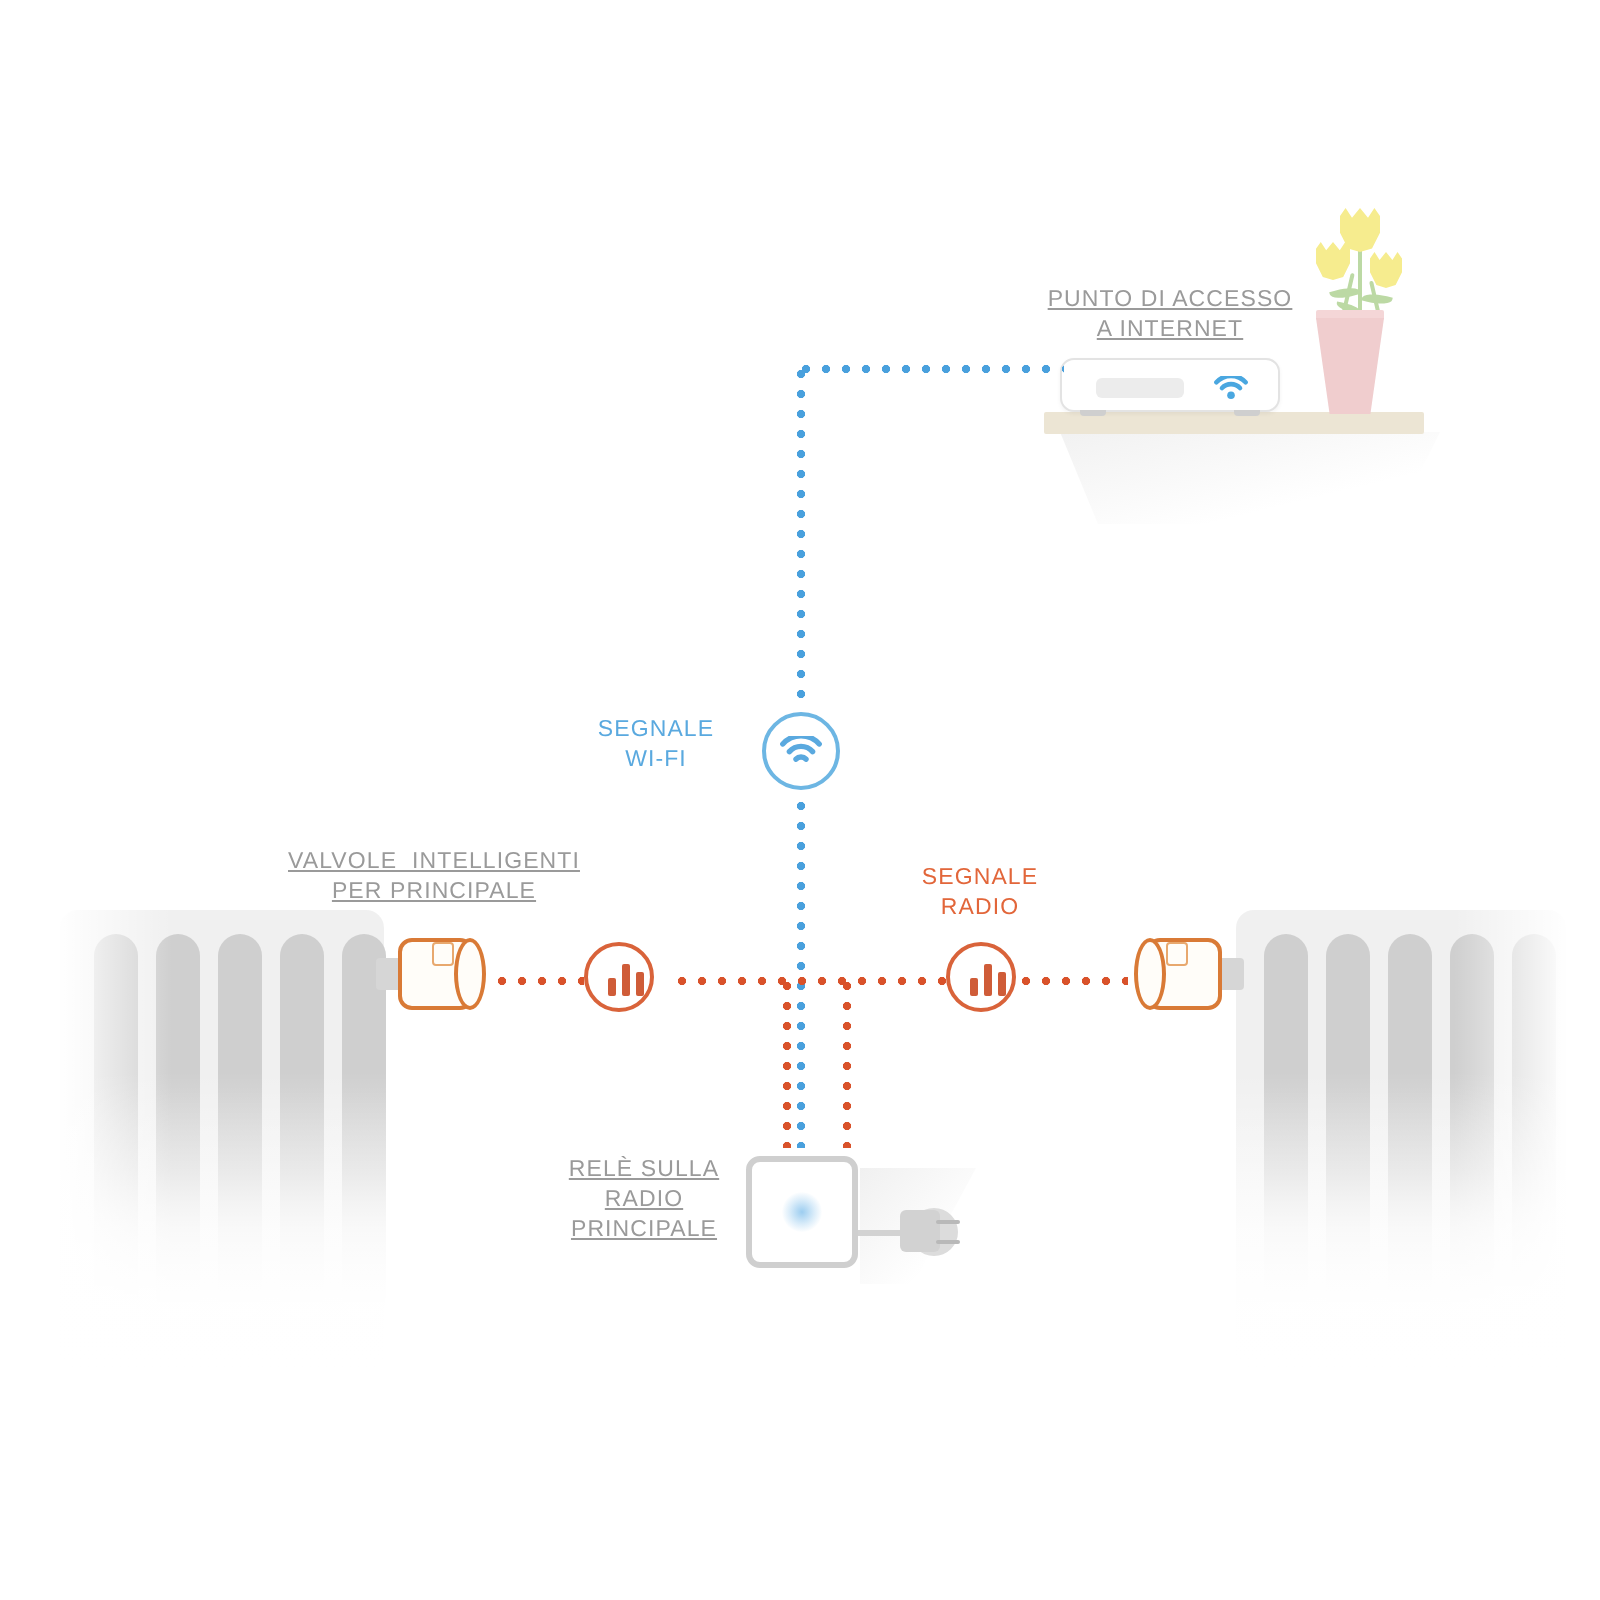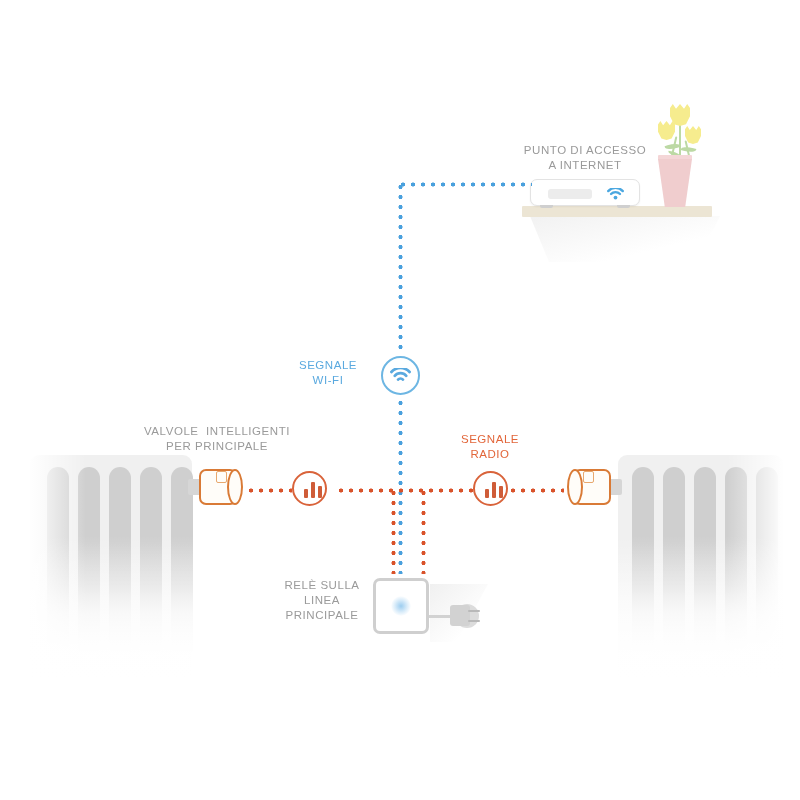--- a/index.html
+++ b/index.html
@@ -7,21 +7,21 @@
     width:800px;height:800px;overflow:hidden;
     font-family:"Liberation Sans","DejaVu Sans",sans-serif;
     -webkit-font-smoothing:antialiased;
   }
   #stage{position:relative;width:800px;height:800px;background:#fff;}
 
   
   .abs{position:absolute;}
   .lbl{position:absolute;white-space:pre;text-align:center;line-height:15px;
        letter-spacing:.55px;font-size:11.5px;}
-  .lbl-grey{color:#9a9a9a;}
+  .lbl-grey{color:#9a9a9a;text-decoration:underline;}
   .lbl-blue{color:#5aa9df;}
   .lbl-orange{color:#e2663a;}
 
   
   .rad{position:absolute;}
   .rad-body{position:absolute;inset:0;border-radius:9px;
     background:linear-gradient(to bottom,#f0f0f0 0%,#f0f0f0 44%,#f4f4f4 66%,#fbfbfb 84%,#ffffff 100%);}
   .fin{position:absolute;top:12px;width:22px;border-radius:11px;
     background:linear-gradient(to bottom,#cfcfcf 0%,#cfcfcf 40%,#d8d8d8 62%,#ededed 80%,#ffffff 100%);}
   .rad-fade{position:absolute;left:-2px;right:-2px;bottom:-1px;height:150px;
@@ -209,16 +209,16 @@
   <div class="plug-wire" style="left:428px;top:615px;width:24px;"></div>
   <div class="plug-round" style="left:455px;top:604px;width:24px;height:24px;"></div>
   <div class="plug-body" style="left:450px;top:605px;width:20px;height:21px;"></div>
   <div class="plug-pin" style="left:468px;top:610px;width:12px;"></div>
   <div class="plug-pin" style="left:468px;top:620px;width:12px;"></div>
 
   <div class="relay" style="left:373px;top:578px;width:56px;height:56px;">
     <div class="relay-led" style="left:15px;top:15px;width:20px;height:20px;"></div>
   </div>
   <div class="lbl lbl-grey" style="left:272px;top:578px;width:100px;text-align:center;">RELÈ SULLA
-LINEA
+RADIO
 PRINCIPALE</div>
 
 </div>
 
 </body></html>

